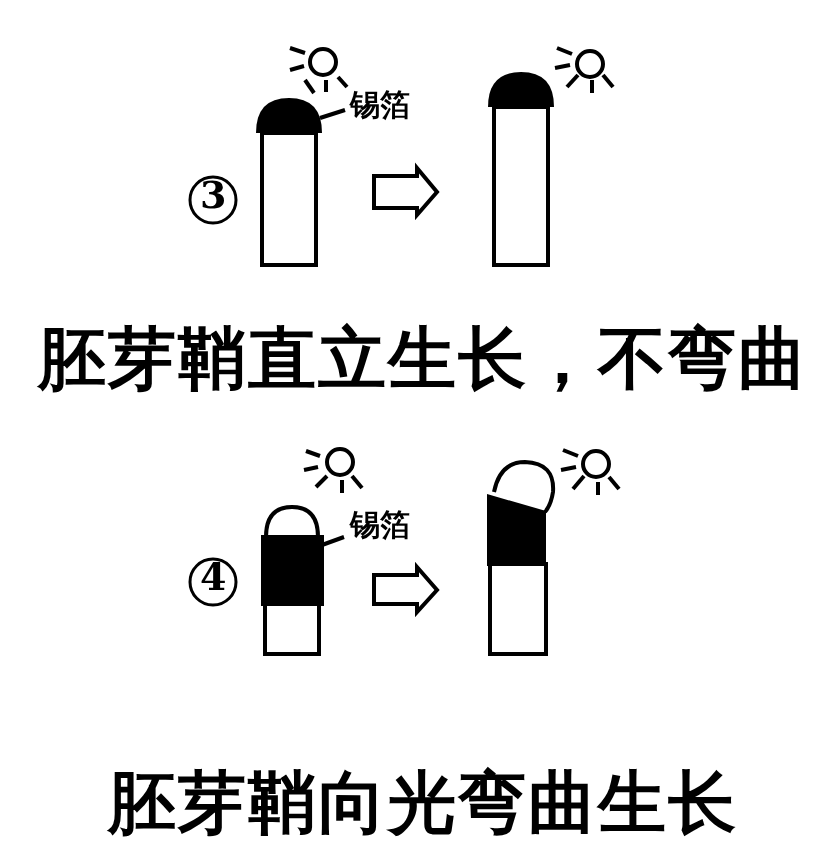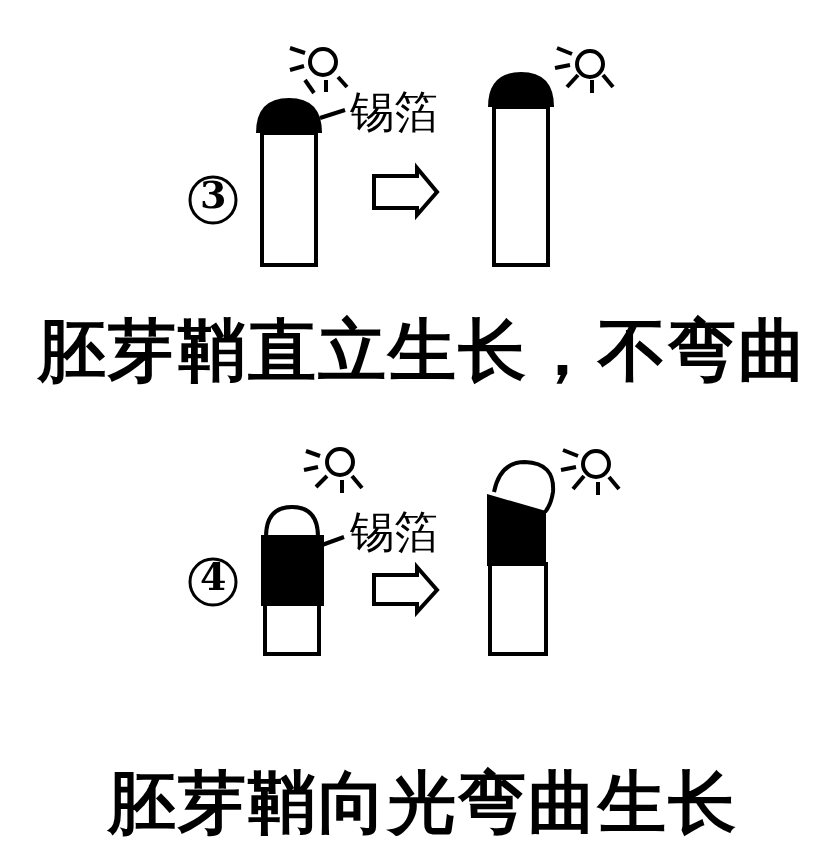--- a/index.html
+++ b/index.html
@@ -1,20 +1,20 @@
 <!DOCTYPE html>
 <html><head>
 <meta charset="utf-8">
 <style>
   html, body { margin: 0; padding: 0; background: #ffffff; }
   body { width: 827px; height: 842px; position: relative; overflow: hidden;
          font-family: "DejaVu Serif", "Liberation Serif", serif; color: #000; }
   svg.diagram { position: absolute; left: 0; top: 0; }
   .label { position: absolute; white-space: nowrap; line-height: 1; color: #000; }
-  .foil-label { font-size: 44px; font-family: "DejaVu Sans", "Liberation Sans", sans-serif; font-weight: normal; }
+  .foil-label { font-size: 30px; font-family: "DejaVu Sans", "Liberation Sans", sans-serif; font-weight: bold; }
   .num { font-size: 48px; font-family: "DejaVu Serif", "Liberation Serif", serif; }
   .caption { font-size: 68px; font-weight: bold; font-family: "DejaVu Serif", "Liberation Serif", serif; letter-spacing: 2px; }
 </style>
 </head>
 <body>
 
 <svg class="diagram" width="827" height="842" viewBox="0 0 827 842">
 
   <g fill="none" stroke="#000" stroke-width="4">
     <rect x="262" y="133" width="54" height="132" fill="#fff"></rect>
@@ -75,14 +75,14 @@
   <circle cx="213" cy="200" r="23" fill="none" stroke="#000" stroke-width="3"></circle>
   <circle cx="213" cy="582" r="23" fill="none" stroke="#000" stroke-width="3"></circle>
 </svg>
 
 <div class="label num" style="left:200px; top:176px; font-size:38px; font-weight:bold;">3</div>
 <div class="label num" style="left:200px; top:558px; font-size:38px; font-weight:bold;">4</div>
 
 <div class="label foil-label" style="left:350px; top:90px;">锡箔</div>
 <div class="label foil-label" style="left:350px; top:510px;">锡箔</div>
 
-<div class="label caption" style="left:38px; top:316px;">胚芽鞘直立生长，不弯曲</div>
+<div class="label caption" style="left:38px; top:324px;">胚芽鞘直立生长，不弯曲</div>
 <div class="label caption" style="left:108px; top:768px;">胚芽鞘向光弯曲生长</div>
 
 </body></html>

